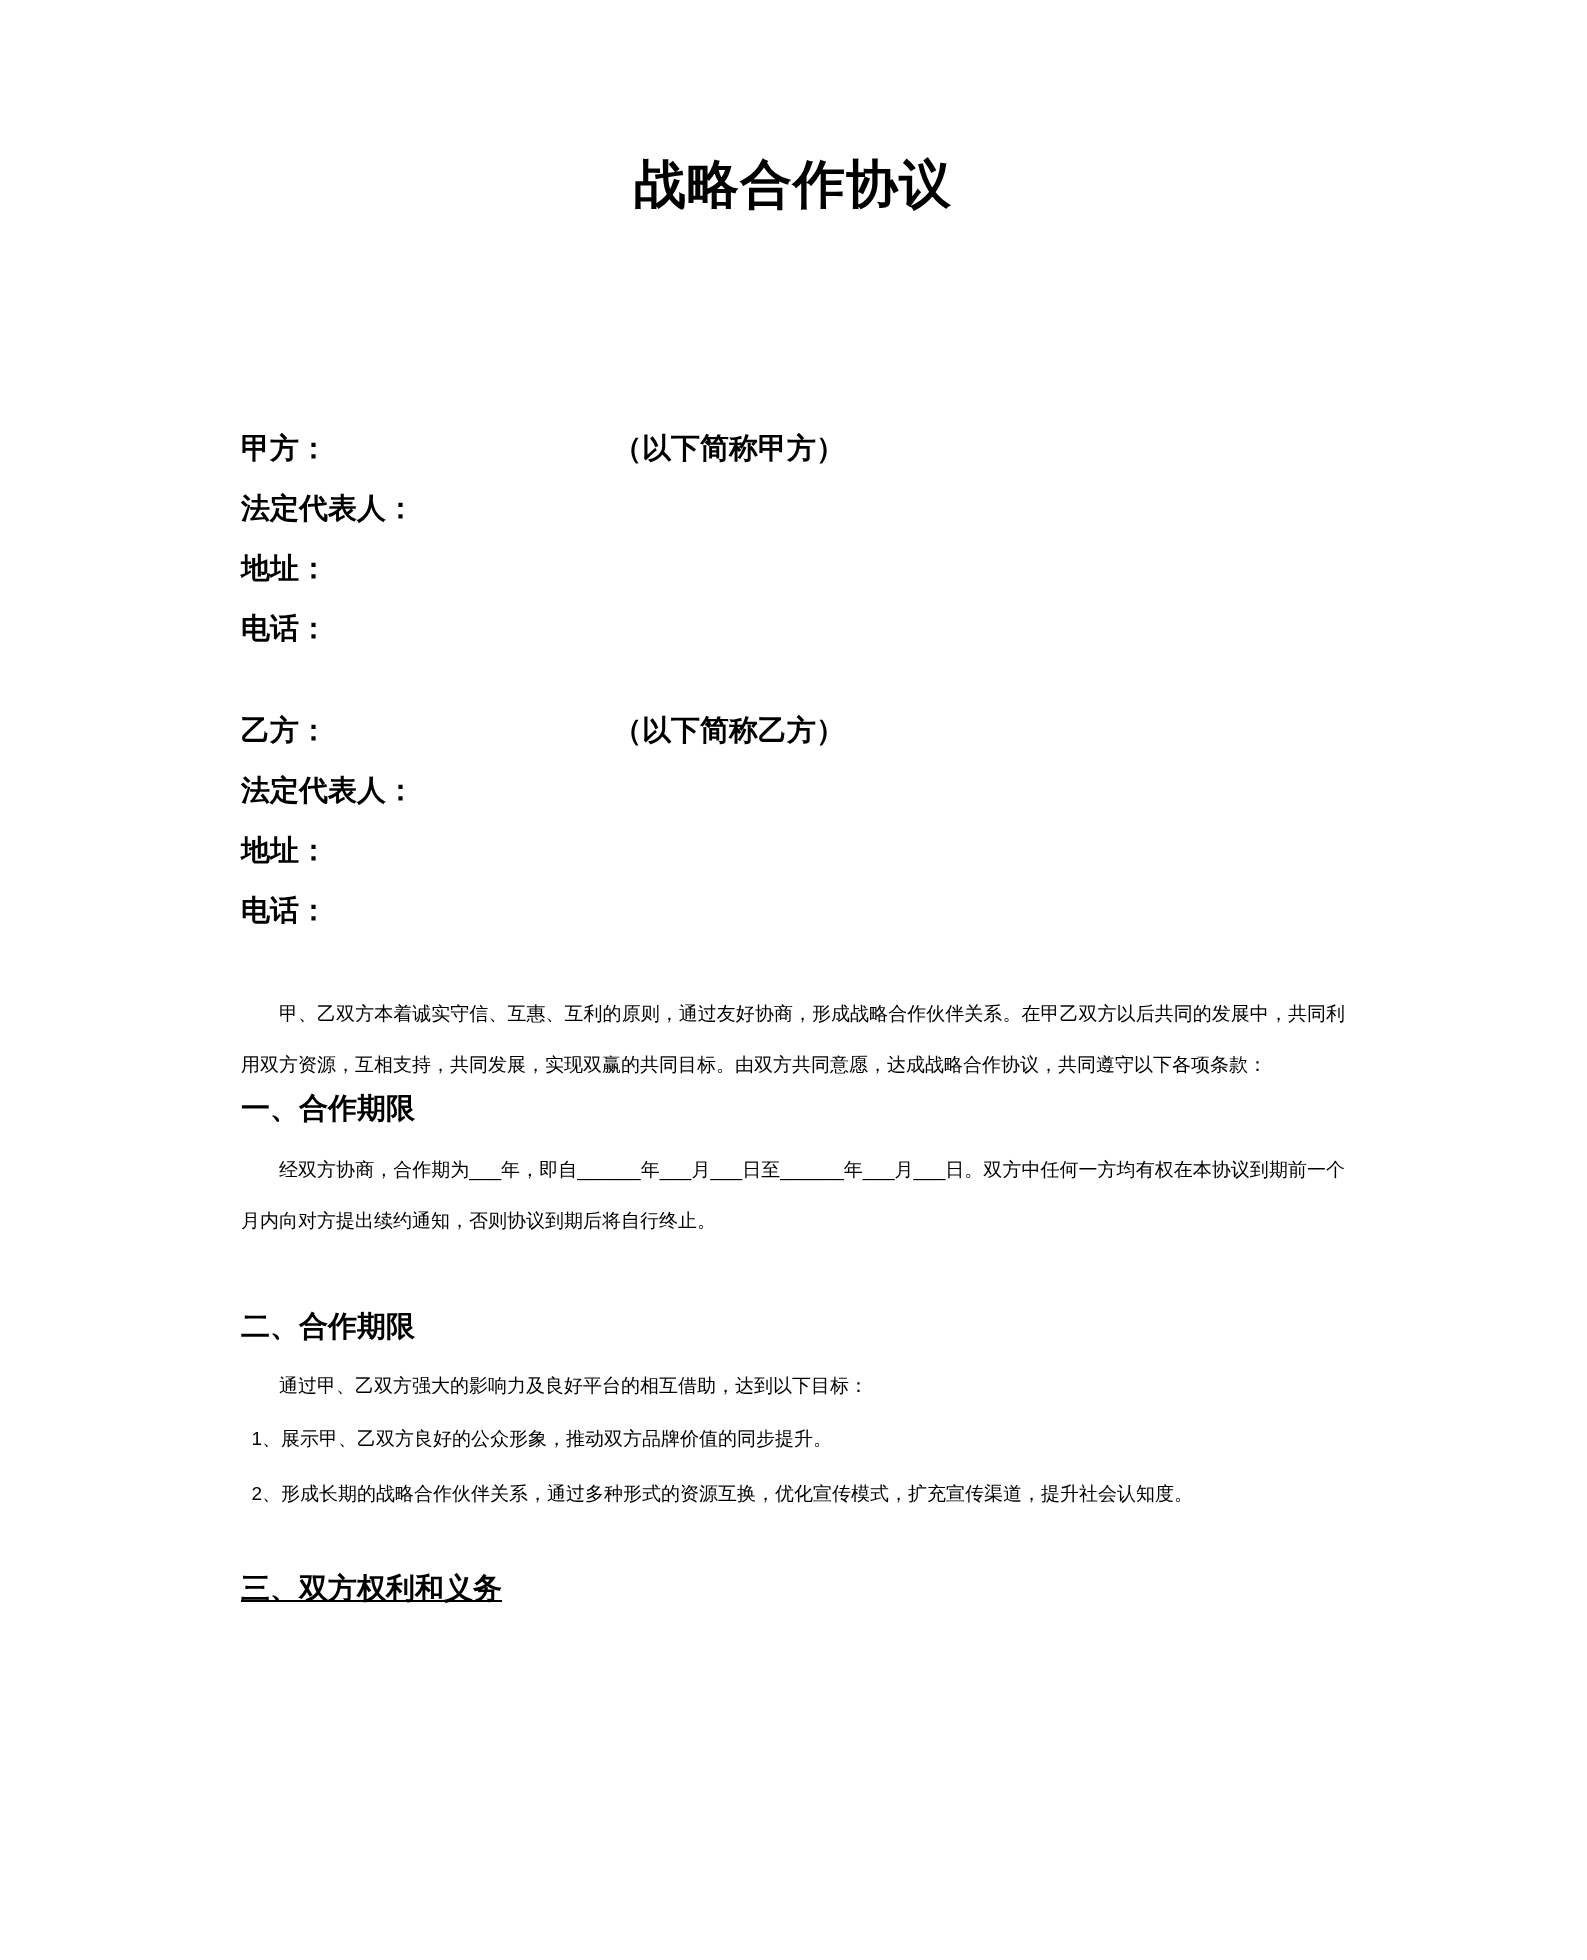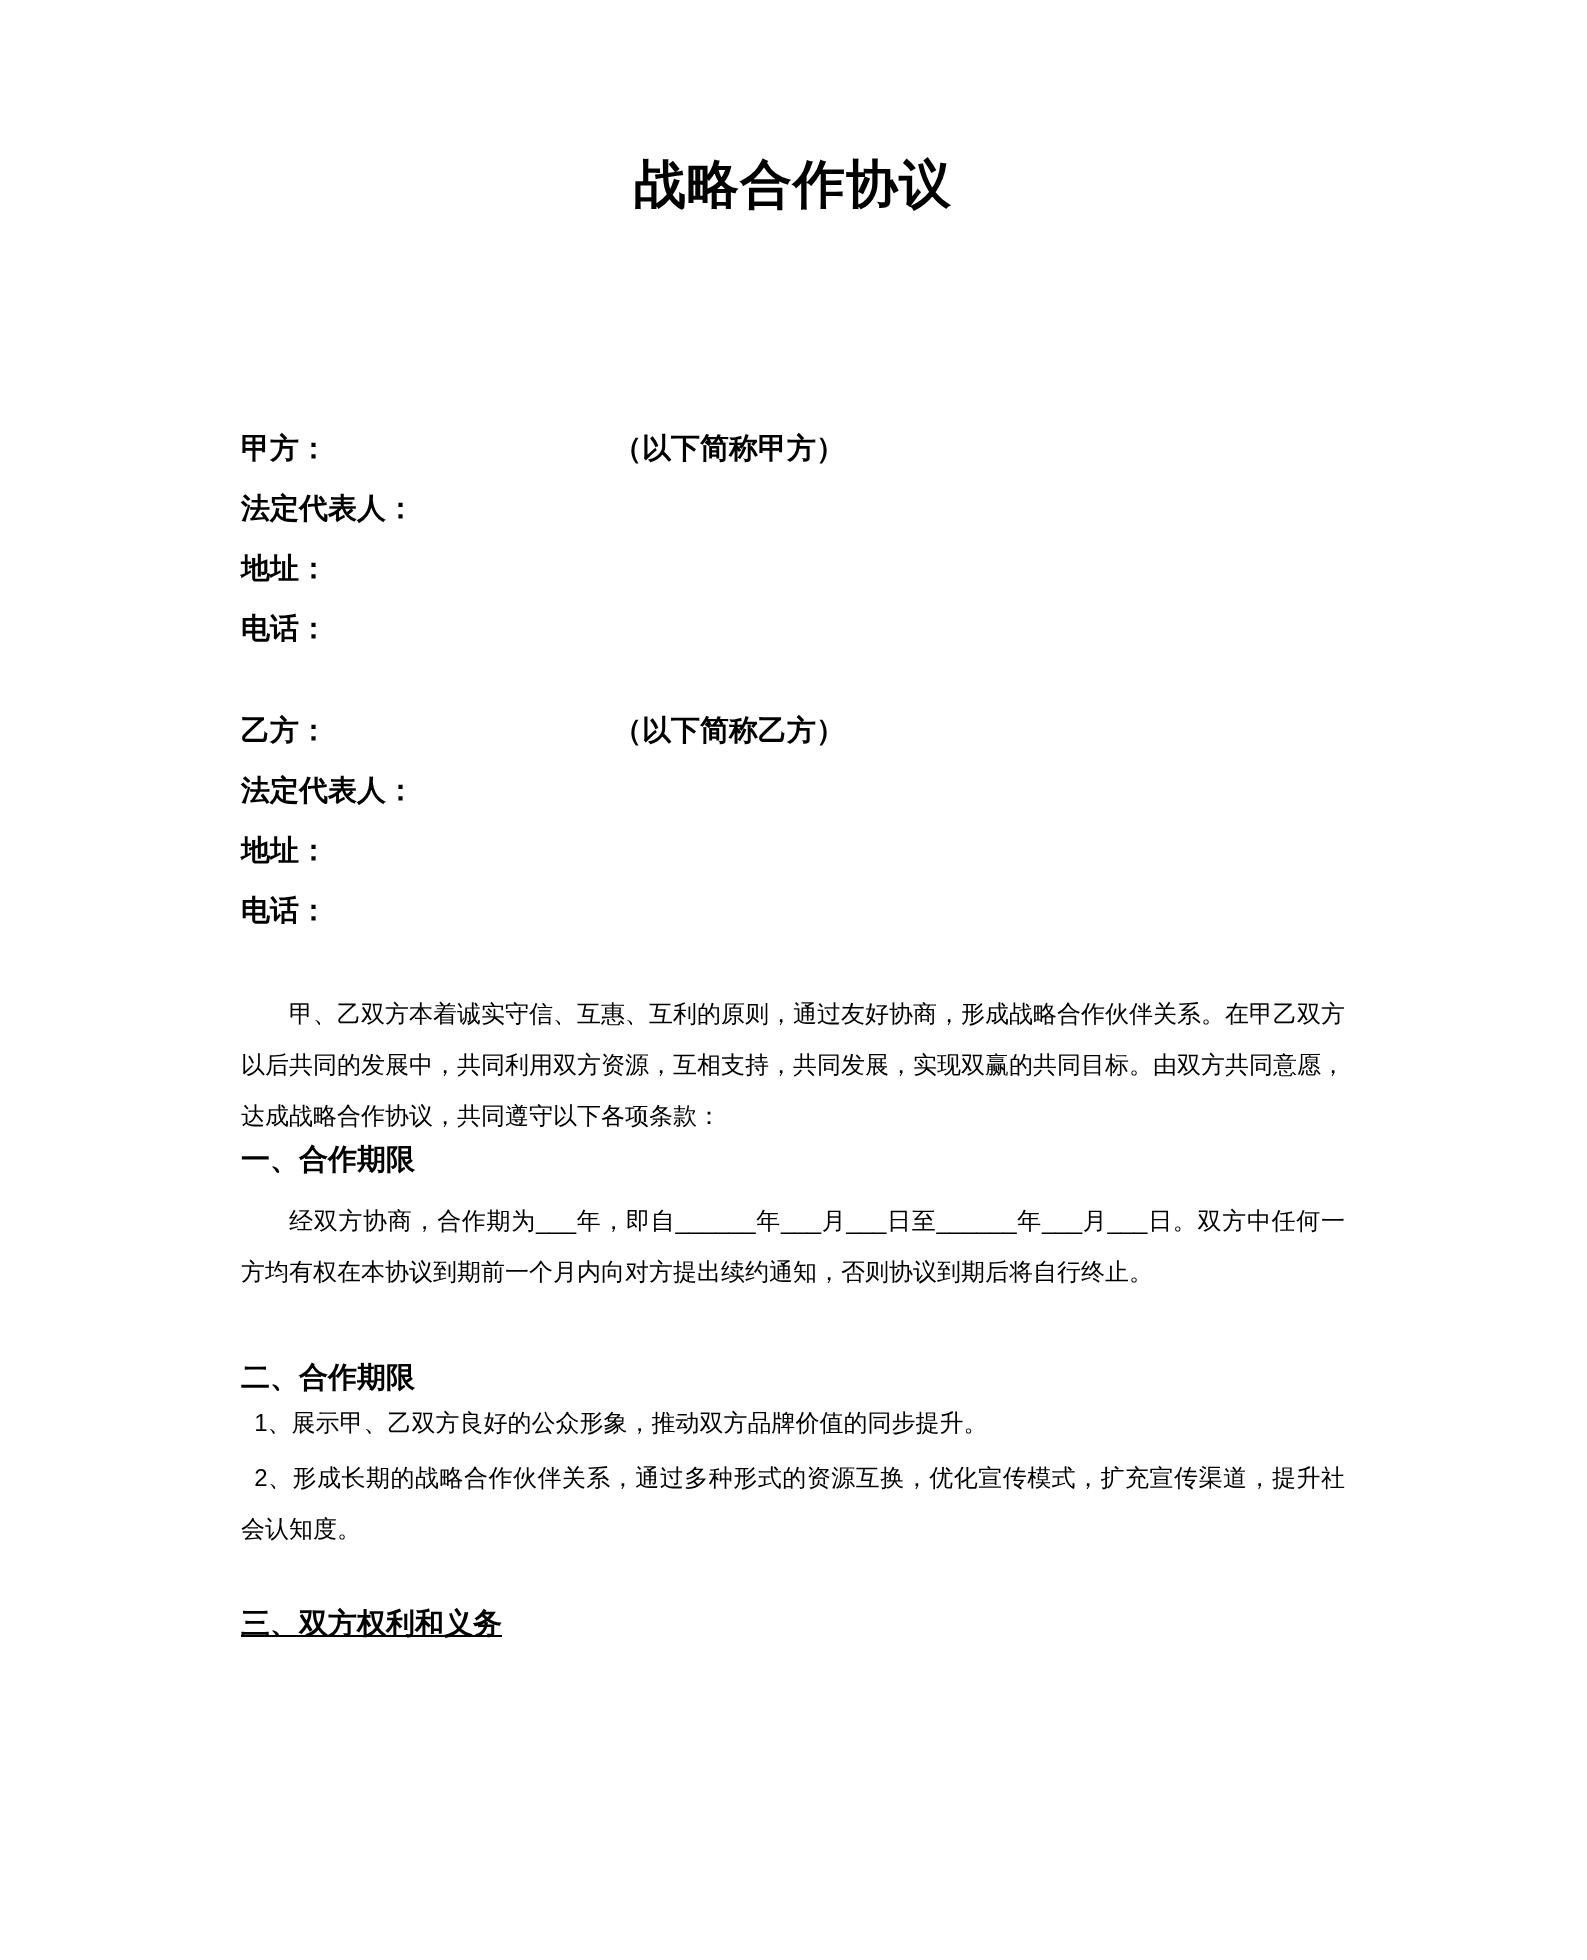--- a/index.html
+++ b/index.html
@@ -33,21 +33,21 @@
     margin: 0 0 24px 0;
     white-space: nowrap;
   }
   .field-note {
     position: absolute;
     left: 348px;
     top: 0;
     margin-left: 24px;
   }
   .para {
-    font-size: 24px;
+    font-size: 19px;
     line-height: 51px;
     text-align: justify;
     margin: 0;
   }
   .indent2 { text-indent: 2em; }
   .preamble { margin-top: 60px; }
   .sec-heading {
     font-size: 29px;
     font-weight: 700;
     line-height: 36px;
@@ -99,18 +99,19 @@
       <span>电话：</span>
     </p>
   </div>
 
   <p class="para indent2 preamble">甲、乙双方本着诚实守信、互惠、互利的原则，通过友好协商，形成战略合作伙伴关系。在甲乙双方以后共同的发展中，共同利用双方资源，互相支持，共同发展，实现双赢的共同目标。由双方共同意愿，达成战略合作协议，共同遵守以下各项条款：</p>
 
   <h2 class="sec-heading sec1-heading">一、合作期限</h2>
   <p class="para indent2 sec1-body">经双方协商，合作期为___年，即自______年___月___日至______年___月___日。双方中任何一方均有权在本协议到期前一个月内向对方提出续约通知，否则协议到期后将自行终止。</p>
 
   <h2 class="sec-heading sec2-heading">二、合作期限</h2>
+  <p class="para indent2 sec2-intro">通过甲、乙双方强大的影响力及良好平台的相互借助，达到以下目标：</p>
   <p class="para item item-first">1、展示甲、乙双方良好的公众形象，推动双方品牌价值的同步提升。</p>
   <p class="para item">2、形成长期的战略合作伙伴关系，通过多种形式的资源互换，优化宣传模式，扩充宣传渠道，提升社会认知度。</p>
 
   <h2 class="sec-heading sec3-heading">三、双方权利和义务</h2>
 
 </div>
 
 </body></html>

